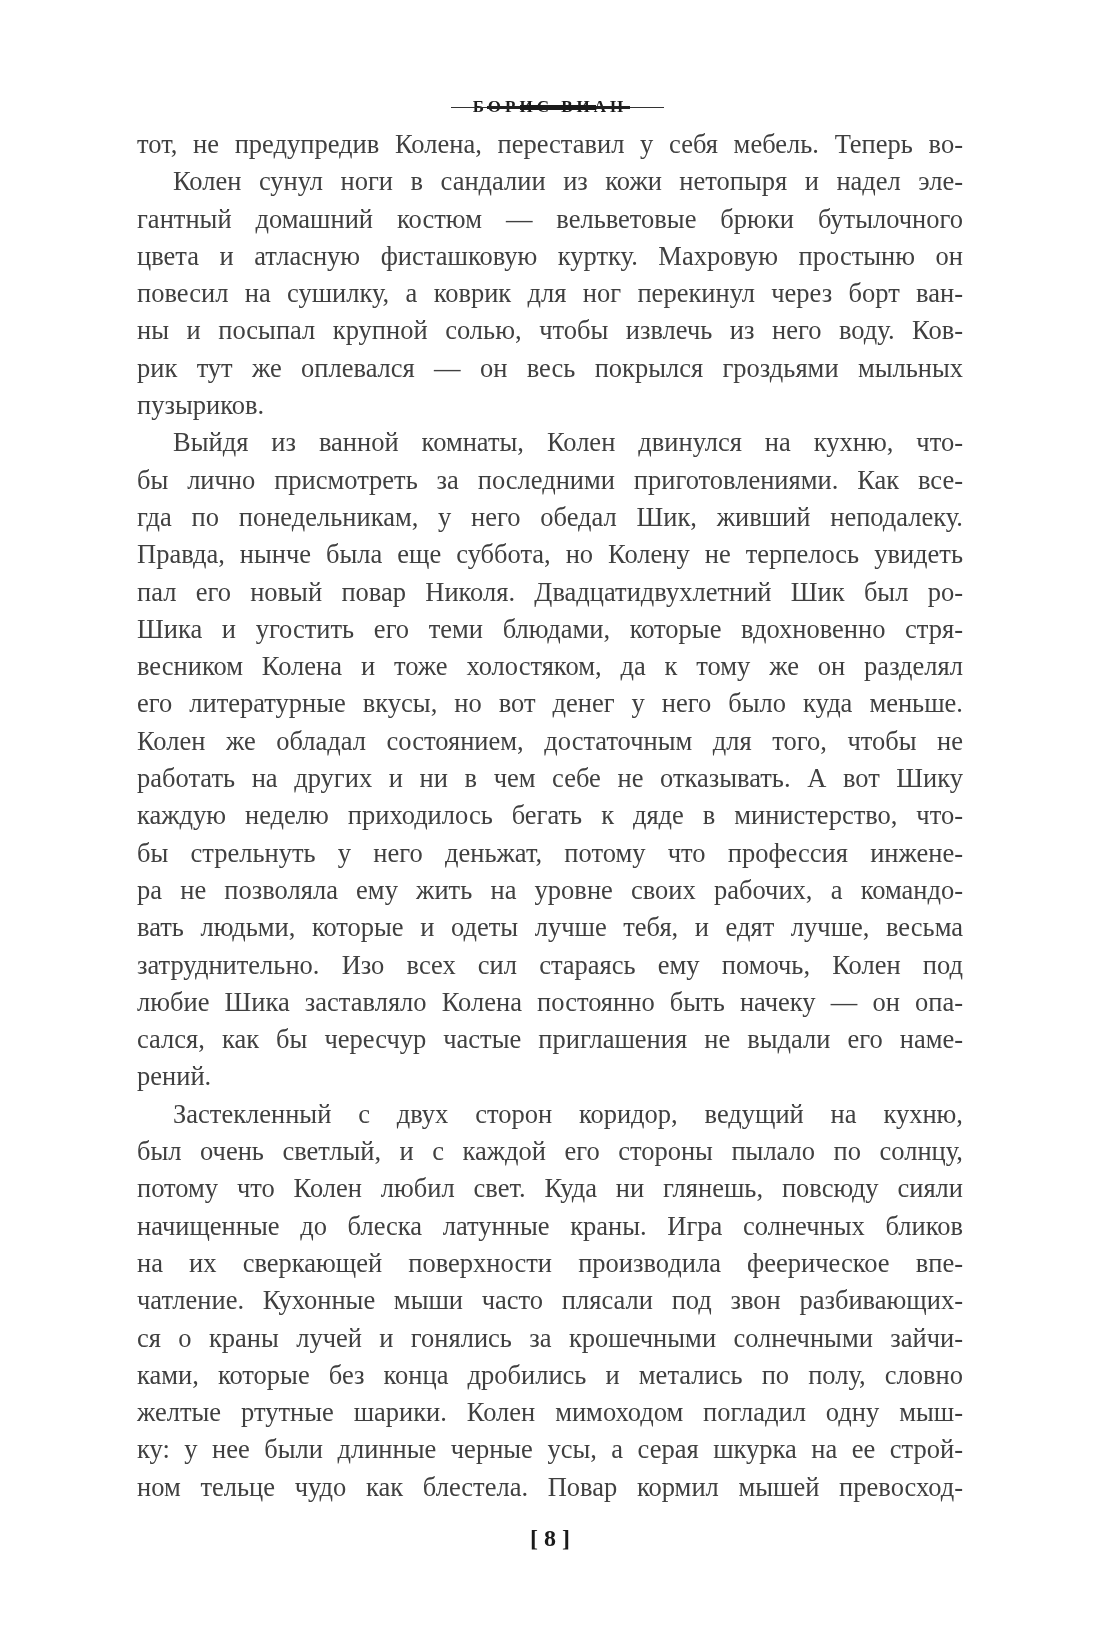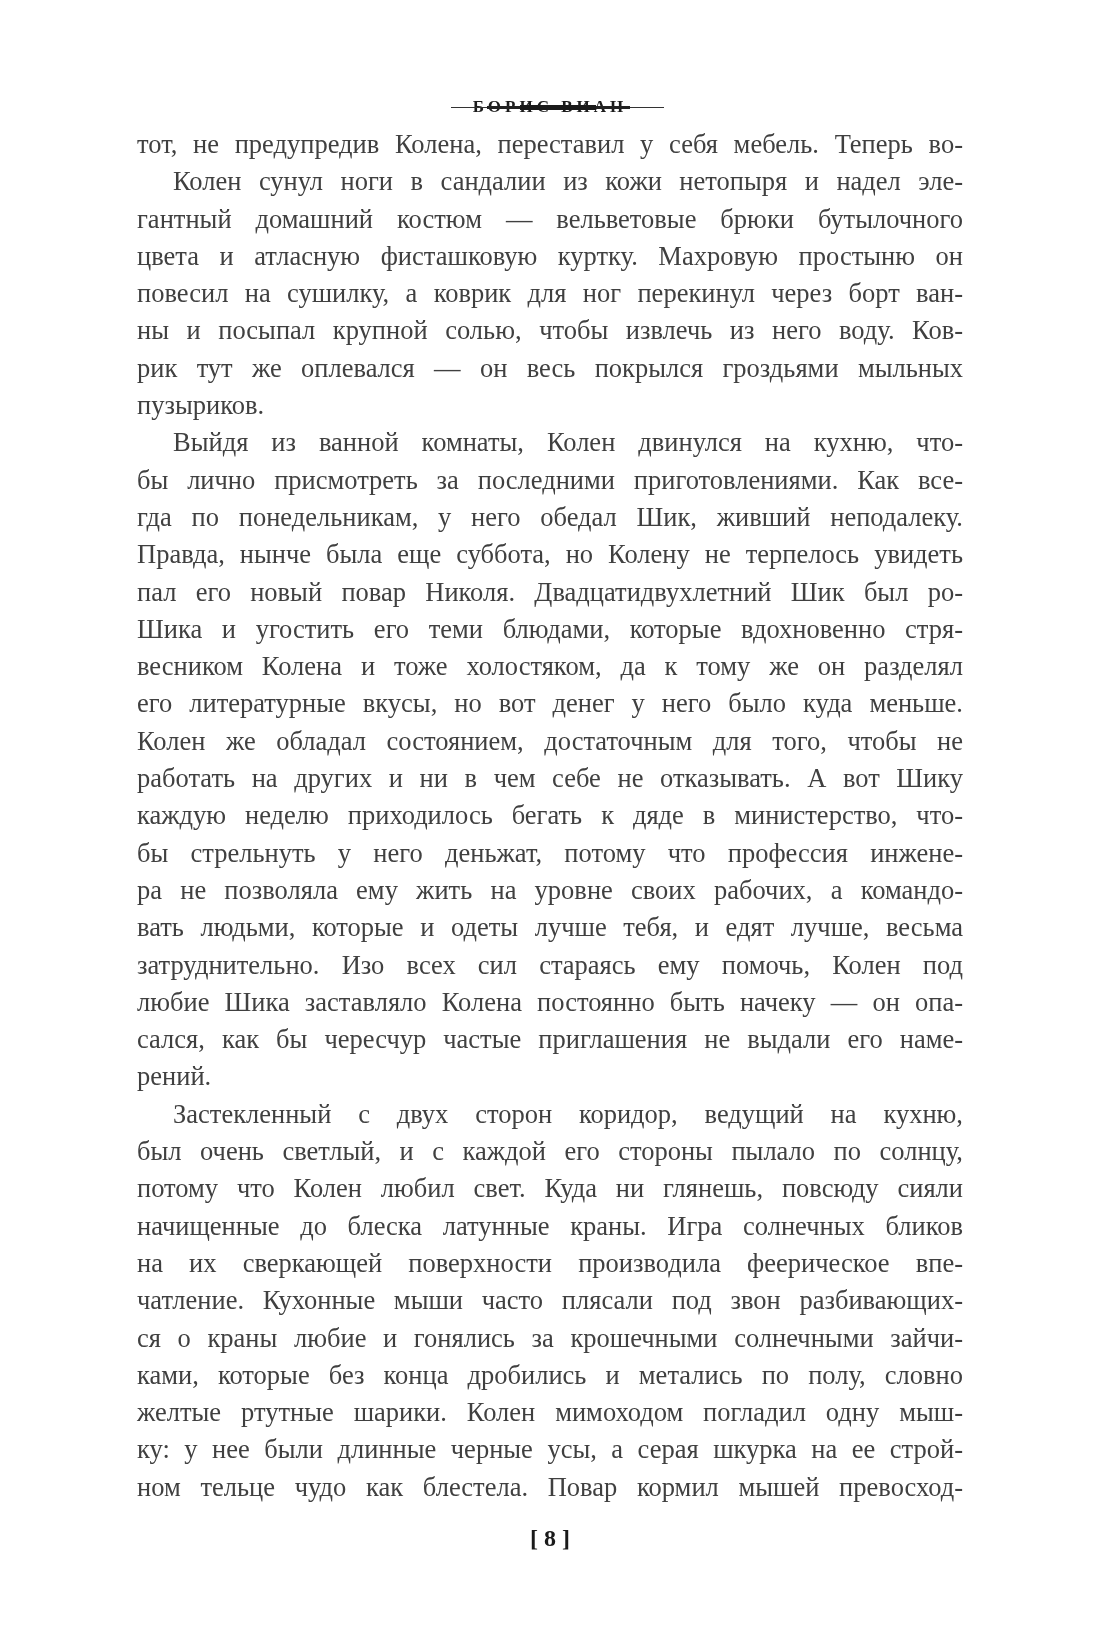--- a/index.html
+++ b/index.html
@@ -62,20 +62,20 @@
   <span class="line">затруднительно. Изо всех сил стараясь ему помочь, Колен под</span>
   <span class="line">любие Шика заставляло Колена постоянно быть начеку — он опа-</span>
   <span class="line">сался, как бы чересчур частые приглашения не выдали его наме-</span>
   <span class="line last">рений.</span>
   <span class="line indent">Застекленный с двух сторон коридор, ведущий на кухню,</span>
   <span class="line">был очень светлый, и с каждой его стороны пылало по солнцу,</span>
   <span class="line">потому что Колен любил свет. Куда ни глянешь, повсюду сияли</span>
   <span class="line">начищенные до блеска латунные краны. Игра солнечных бликов</span>
   <span class="line">на их сверкающей поверхности производила феерическое впе-</span>
   <span class="line">чатление. Кухонные мыши часто плясали под звон разбивающих-</span>
-  <span class="line">ся о краны любие и гонялись за крошечными солнечными зайчи-</span>
+  <span class="line">ся о краны лучей и гонялись за крошечными солнечными зайчи-</span>
   <span class="line">ками, которые без конца дробились и метались по полу, словно</span>
   <span class="line">желтые ртутные шарики. Колен мимоходом погладил одну мыш-</span>
   <span class="line">ку: у нее были длинные черные усы, а серая шкурка на ее строй-</span>
   <span class="line">ном тельце чудо как блестела. Повар кормил мышей превосход-</span>
 </div>
 
 <div class="folio">[ 8 ]</div>
 
 </body></html>

